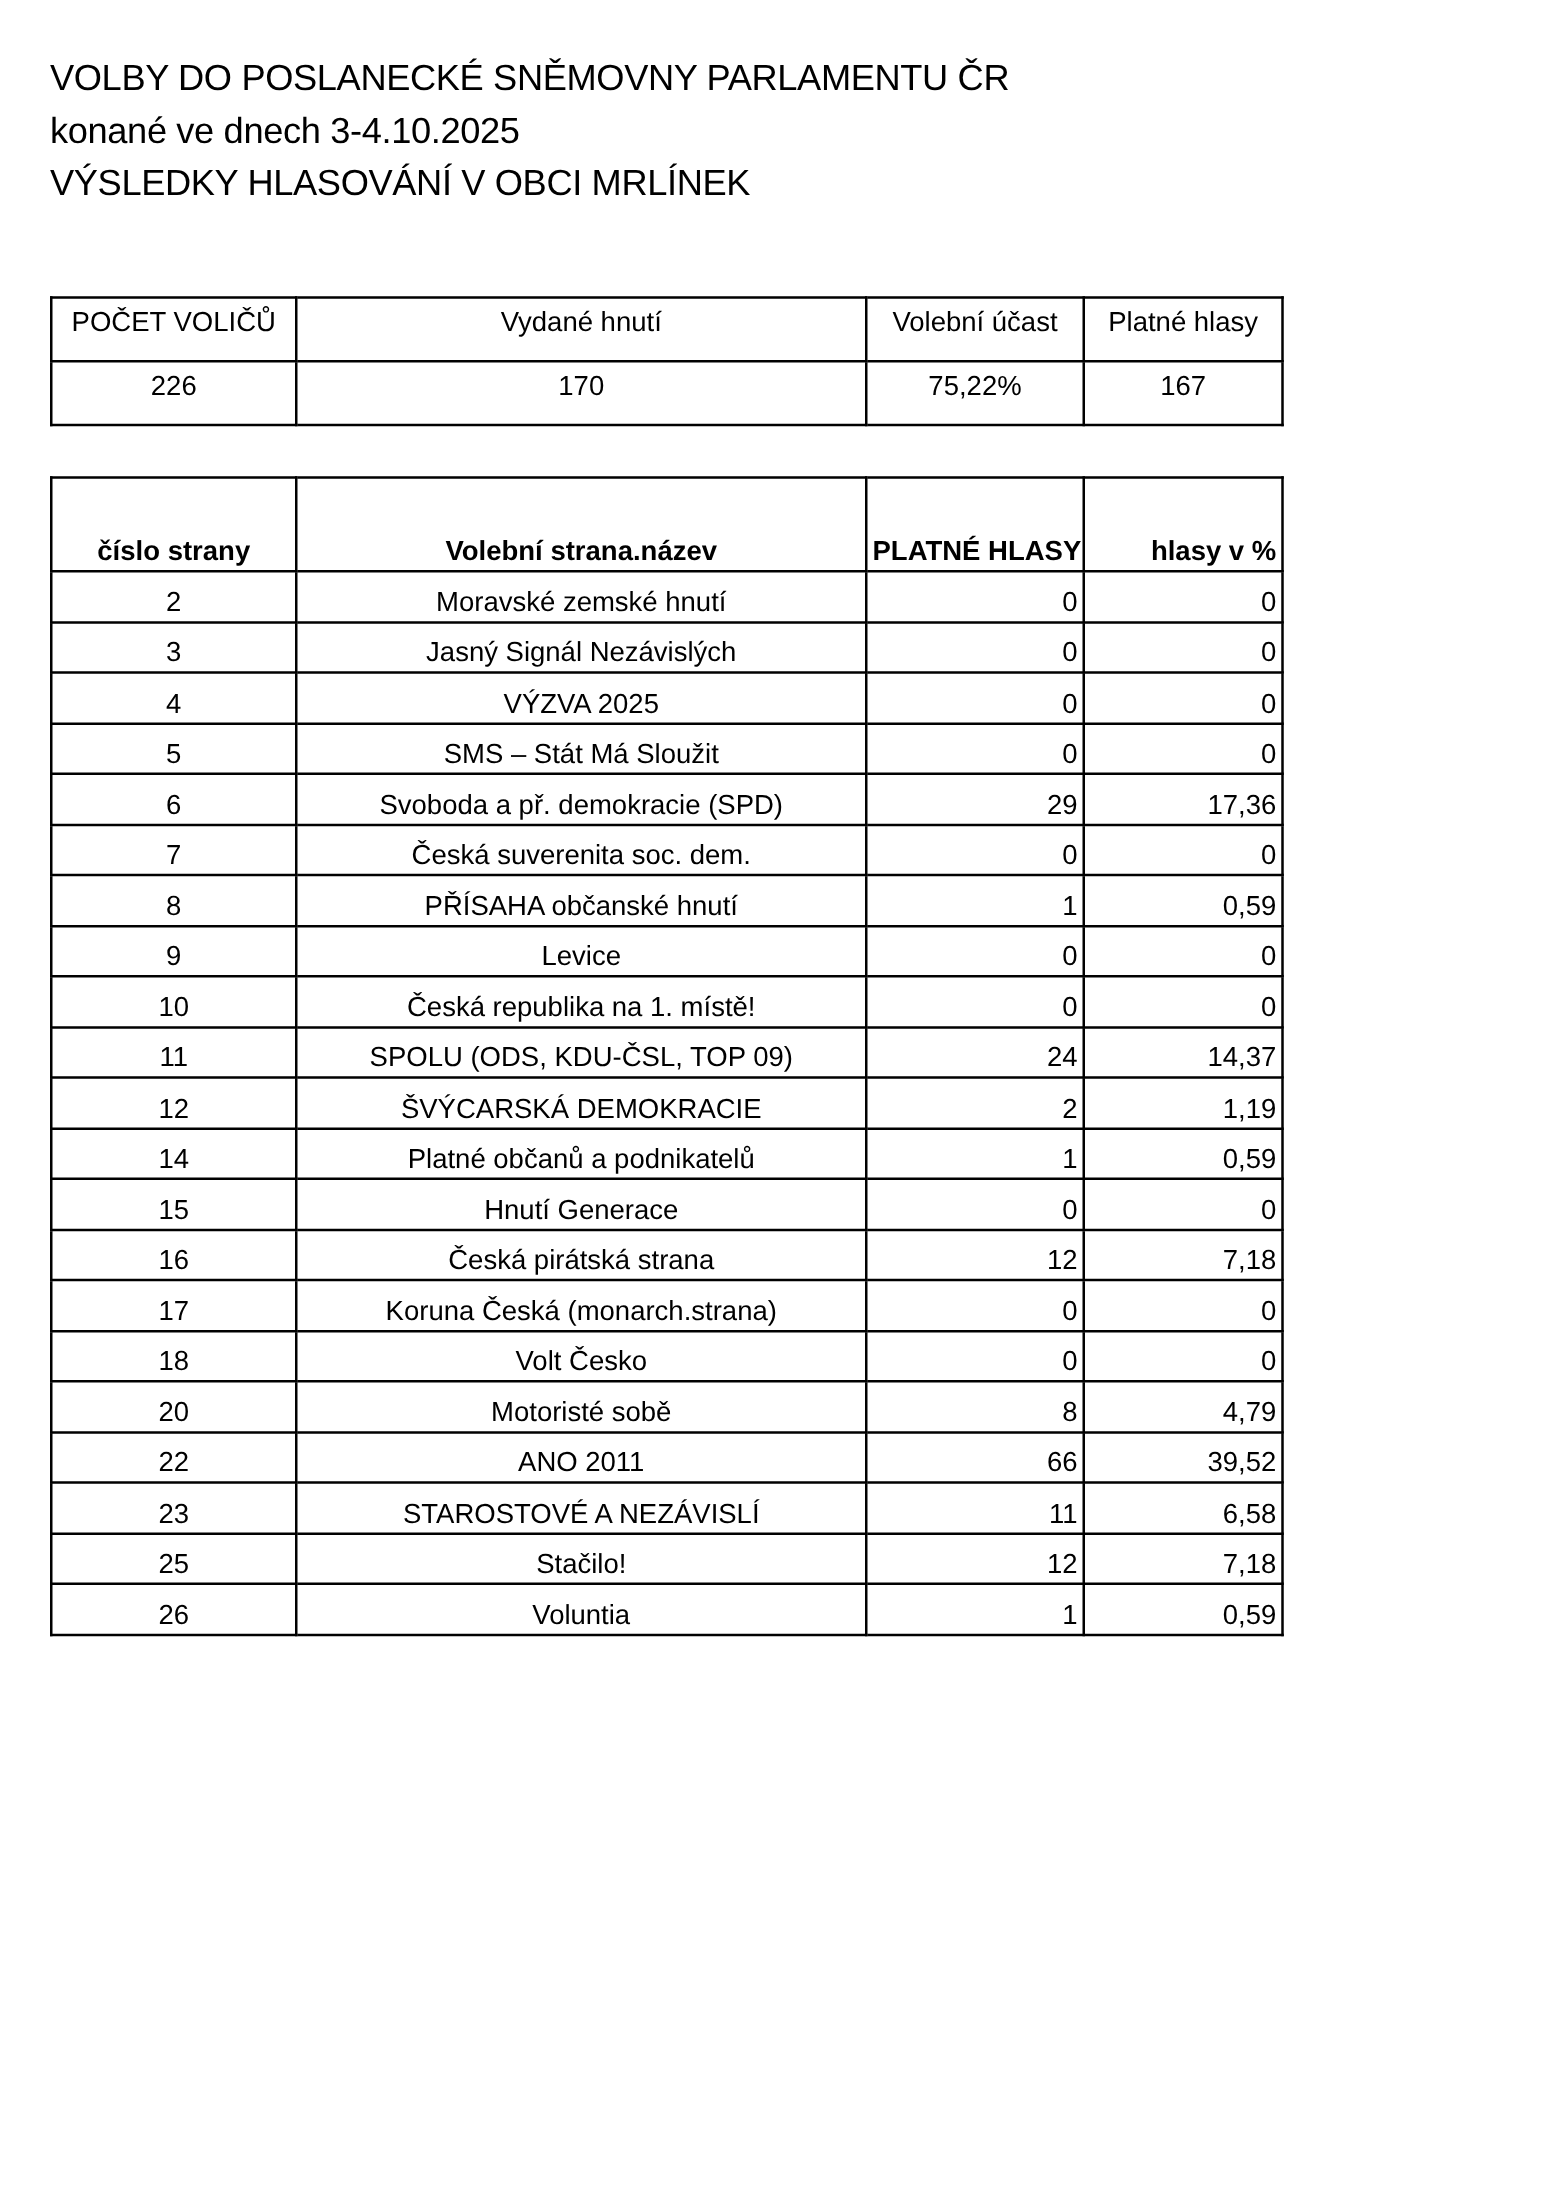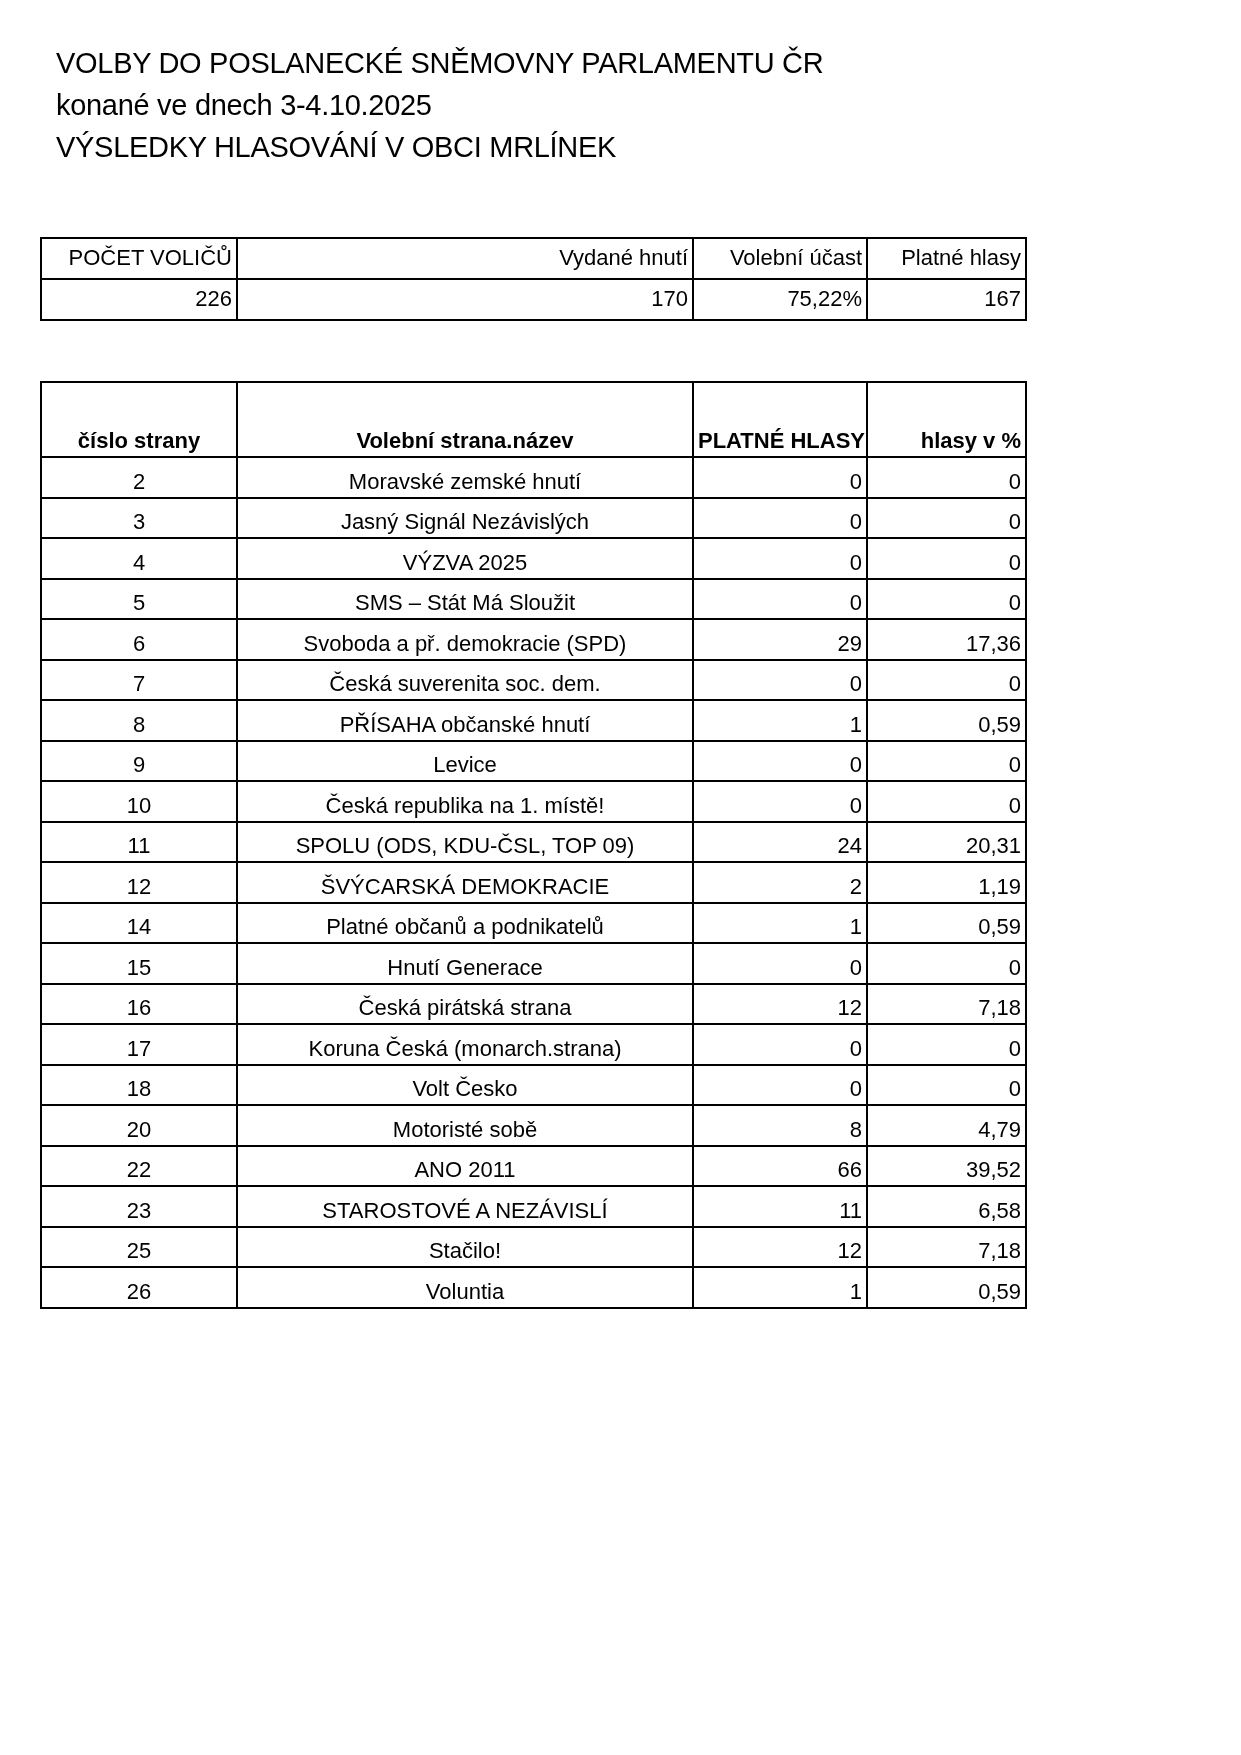--- a/index.html
+++ b/index.html
@@ -2,37 +2,37 @@
 <html><head>
 <meta charset="utf-8">
 <style>
   html, body { margin: 0; padding: 0; background: #ffffff; }
   body {
     width: 1241px; height: 1755px; position: relative; overflow: hidden;
     font-family: "Liberation Sans", "DejaVu Sans", sans-serif;
     color: #000;
   }
   .title-block {
-    position: absolute; left: 56px; top: 42px;
+    position: absolute; left: 40px; top: 42px;
     font-size: 29px; line-height: 42px; letter-spacing: -0.3px;
   }
   .title-block div { white-space: nowrap; }
   table {
     position: absolute; left: 40px;
     border-collapse: collapse; table-layout: fixed;
     font-size: 22px;
   }
   td, th {
     border: 2px solid #000;
     padding: 0 4px;
     white-space: nowrap; overflow: hidden;
     font-weight: normal;
   }
   .summary { top: 237px; width: 986px; }
-  .summary td { height: 32px; text-align: right; vertical-align: bottom; padding-bottom: 7px; }
+  .summary td { height: 32px; text-align: center; vertical-align: bottom; padding-bottom: 17px; }
   .summary .bold { font-weight: normal; }
   .results { top: 381px; width: 986px; }
   .results th {
     height: 71px; vertical-align: bottom; padding-bottom: 2px; font-weight: bold;
   }
   .results td { height: 36.5px; vertical-align: bottom; padding-bottom: 2px; }
   .c-num { text-align: center; }
   .c-name { text-align: center; }
   .c-right { text-align: right; }
   .w1 { width: 196px; } .w2 { width: 456px; } .w3 { width: 174px; } .w4 { width: 159px; }
@@ -136,21 +136,21 @@
       <tr>
         <td class="c-num">10</td>
         <td class="c-name">Česká republika na 1. místě!</td>
         <td class="c-right">0</td>
         <td class="c-right">0</td>
       </tr>
       <tr>
         <td class="c-num">11</td>
         <td class="c-name">SPOLU (ODS, KDU-ČSL, TOP 09)</td>
         <td class="c-right">24</td>
-        <td class="c-right">20,31</td>
+        <td class="c-right">14,37</td>
       </tr>
       <tr>
         <td class="c-num">12</td>
         <td class="c-name">ŠVÝCARSKÁ DEMOKRACIE</td>
         <td class="c-right">2</td>
         <td class="c-right">1,19</td>
       </tr>
       <tr>
         <td class="c-num">14</td>
         <td class="c-name">Platné občanů a podnikatelů</td>

